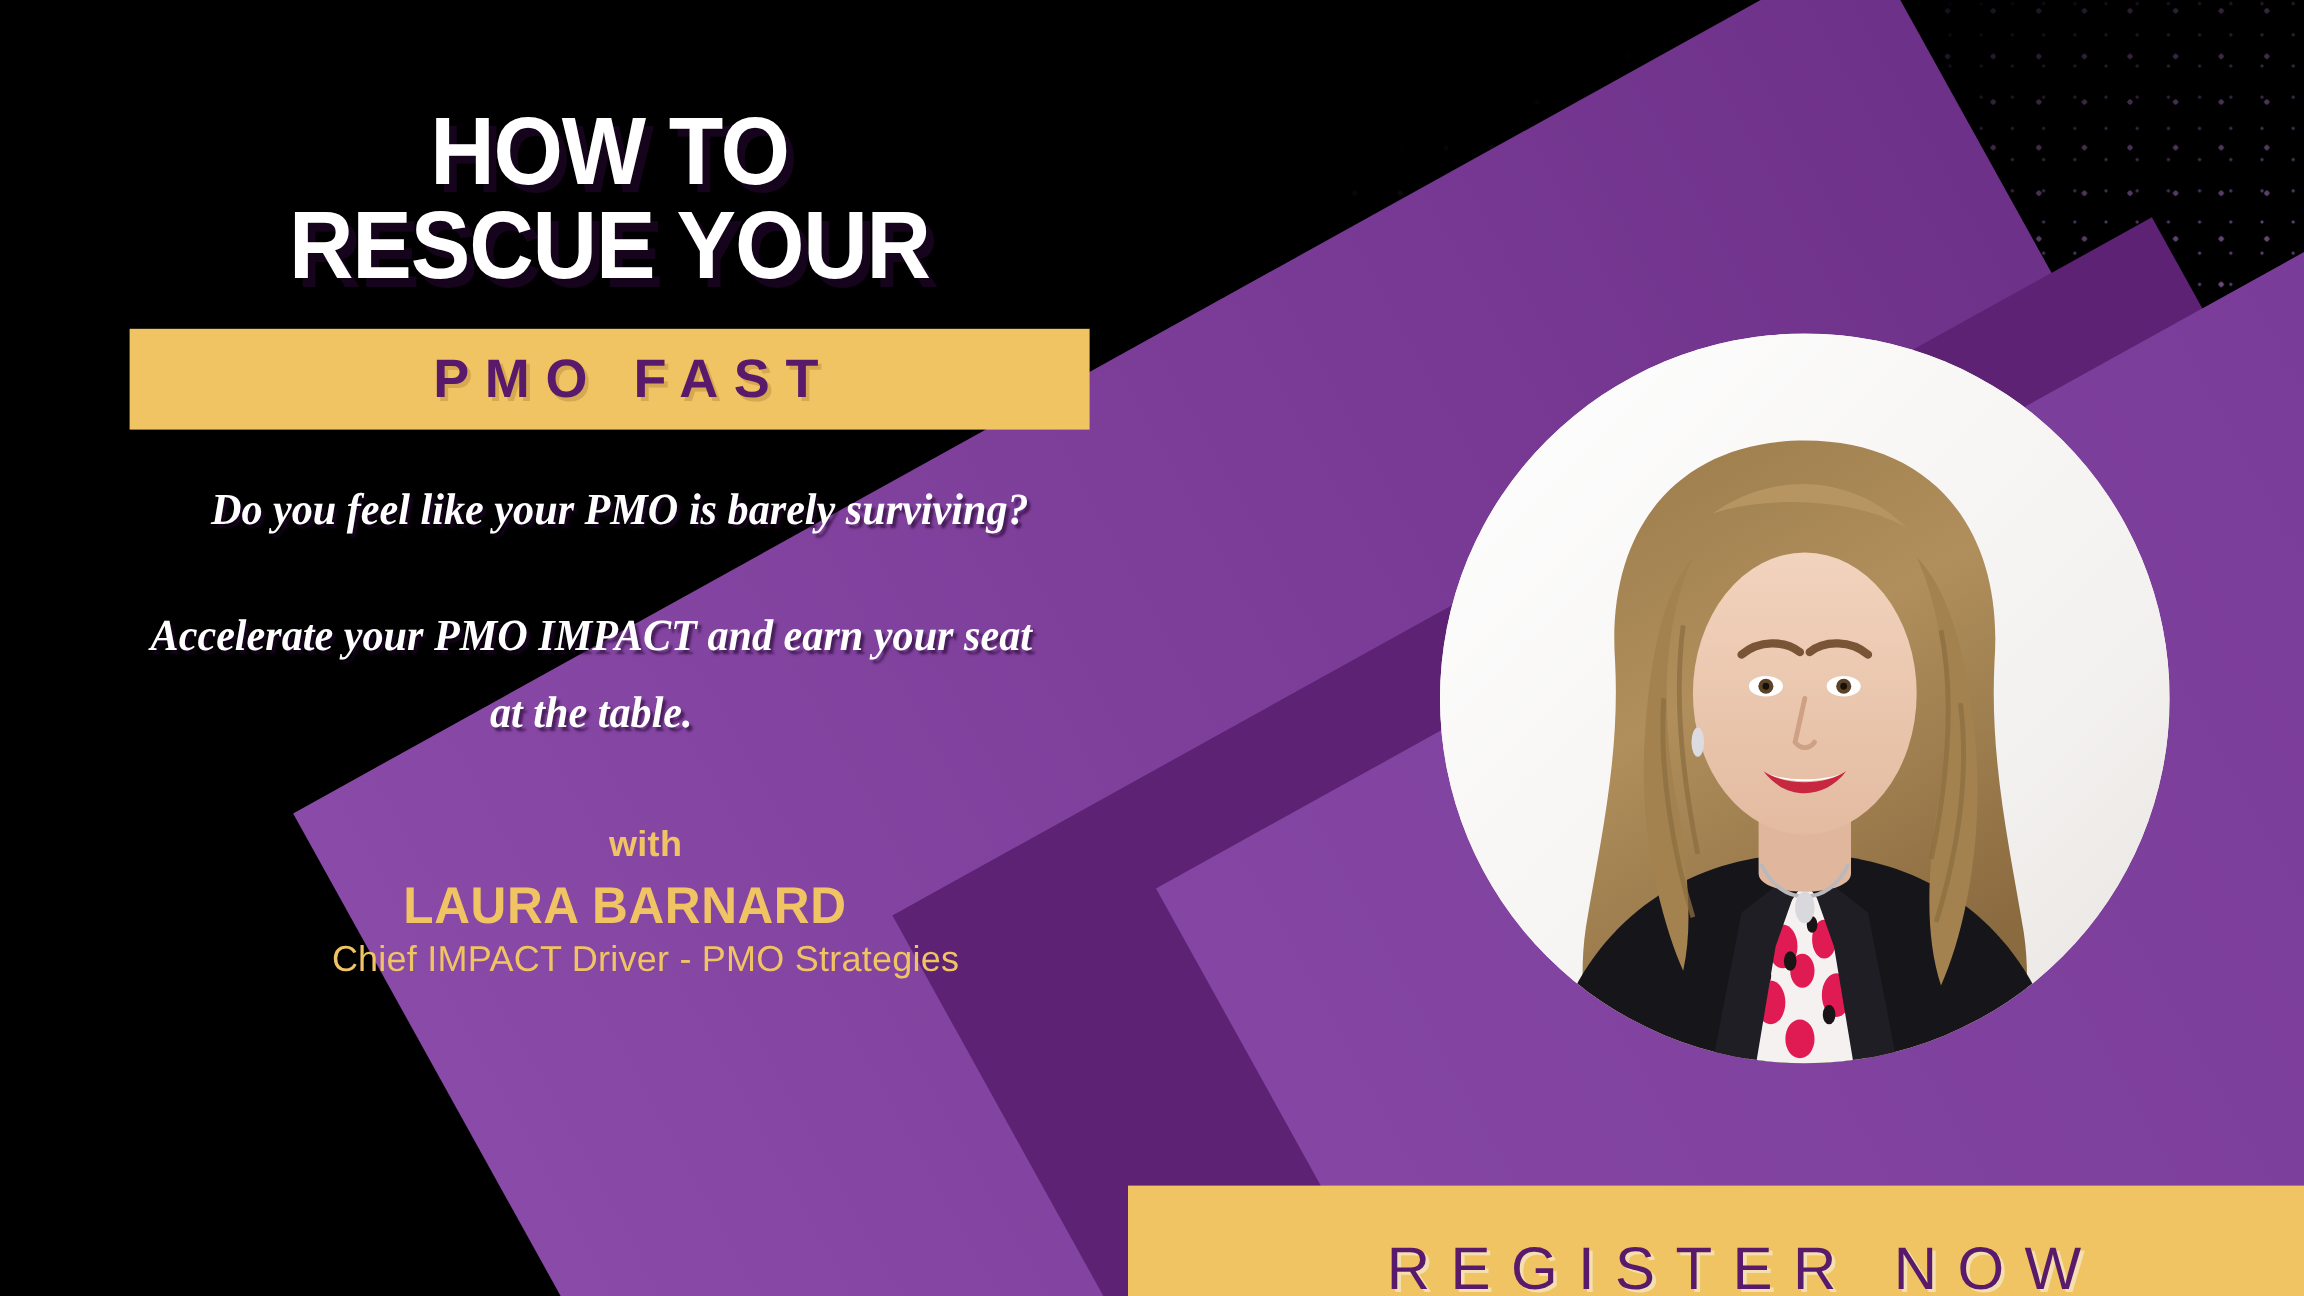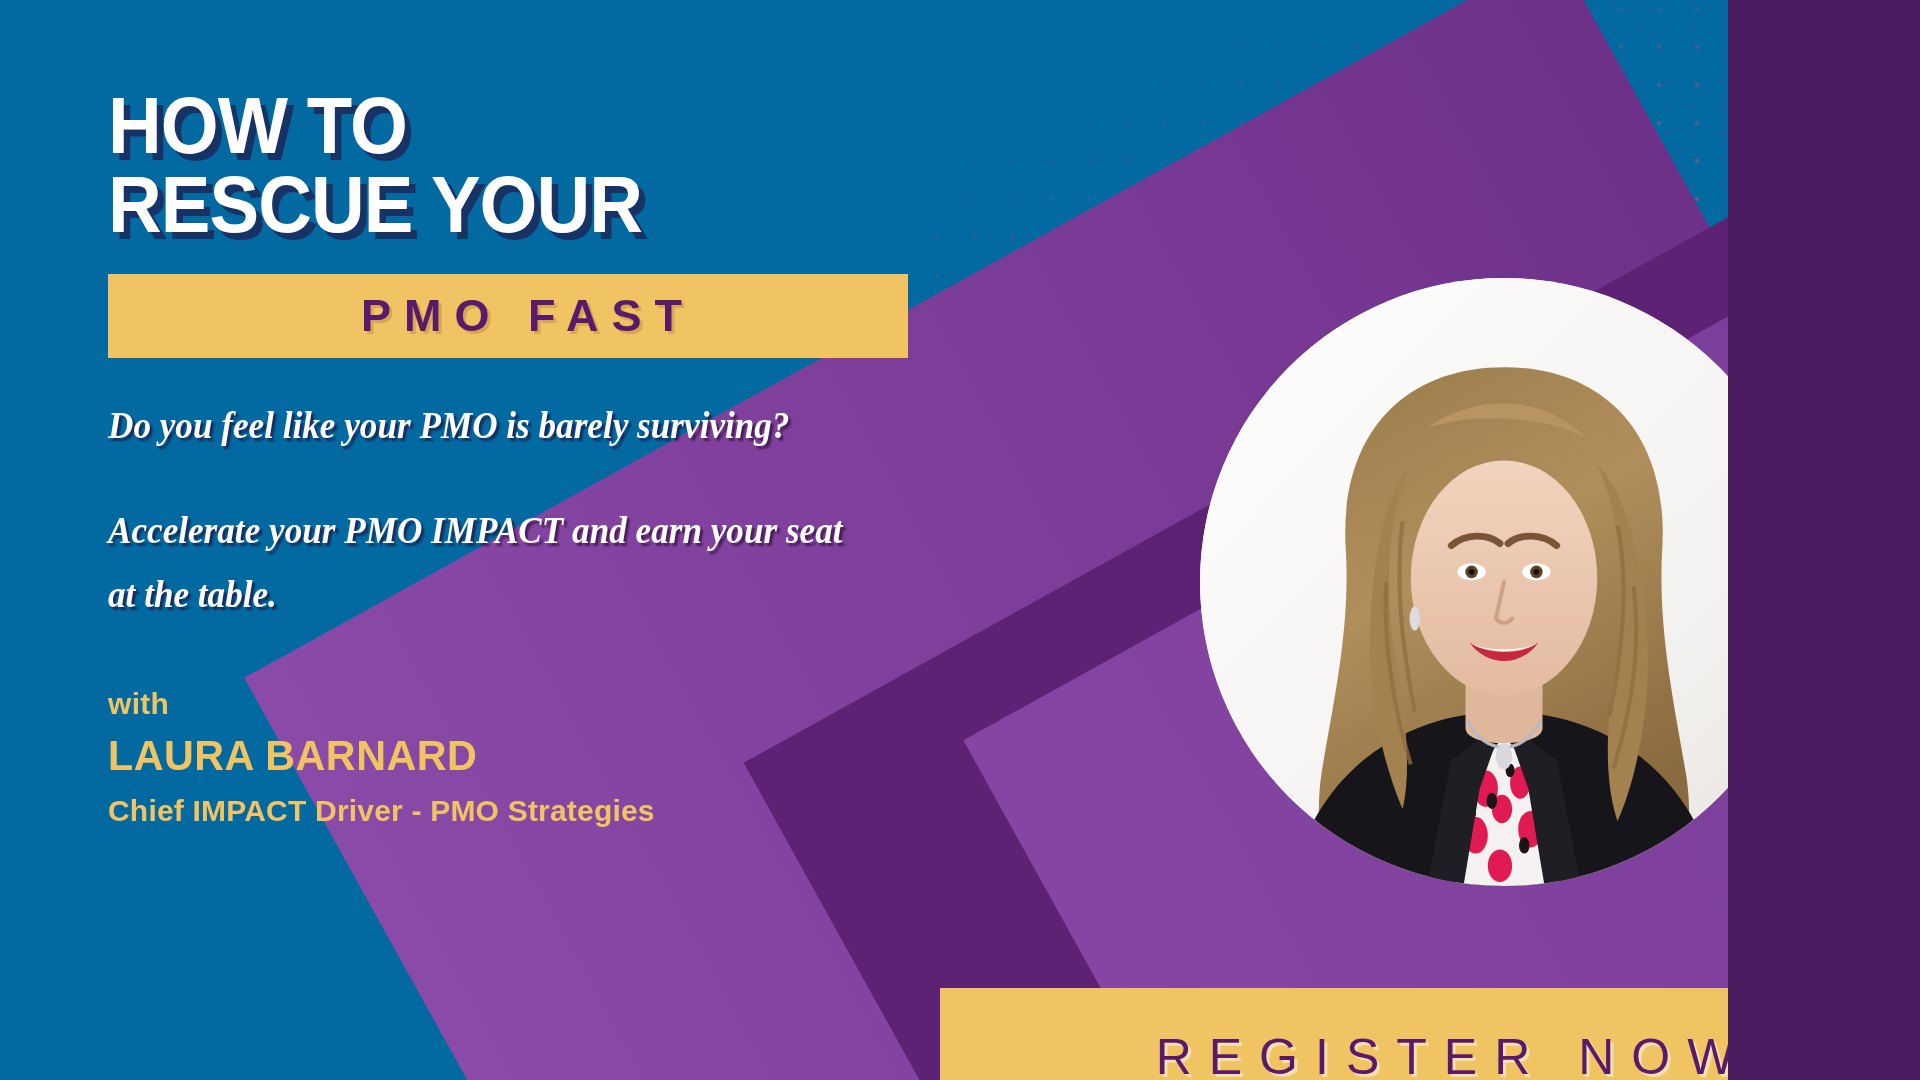--- a/index.html
+++ b/index.html
@@ -4,23 +4,24 @@
 <style>
   * { margin:0; padding:0; box-sizing:border-box; }
   html,body {
     width:1920px; height:1080px;
     background:#4a1b5e; overflow:hidden;
     font-family:"Liberation Sans", sans-serif;
   }
 
   .banner {
     position:relative;
-    width:1728px; height:1080px;
-    background:#0369a1;
+    width:1920px; height:1080px;
+    background:#000000;
     overflow:hidden;
+    text-align:center;
   }
 
   
   .halftone {
     position:absolute;
     top:-10px; right:-10px;
     width:820px; height:340px;
     background-image:radial-gradient(circle, #7b5690 2px, transparent 2.4px);
     background-size:38px 38px;
     -webkit-mask-image:linear-gradient(to left top, rgba(0,0,0,1) 8%, rgba(0,0,0,.55) 42%, rgba(0,0,0,0) 78%);
@@ -136,22 +137,22 @@
     margin-top:10px;
     font-weight:bold;
     font-size:43px;
     letter-spacing:.5px;
     color:#f0c462;
     text-transform:uppercase;
     transform:scaleX(.96);
     transform-origin:left center;
   }
   .speaker-title {
-    margin-top:14px;
-    font-weight:bold;
+    margin-top:3px;
+    font-weight:normal;
     font-size:30px;
     letter-spacing:.2px;
     color:#f0c462;
   }
 
   
   .portrait {
     position:absolute;
     left:1200px; top:278px;
     width:608px; height:608px;

